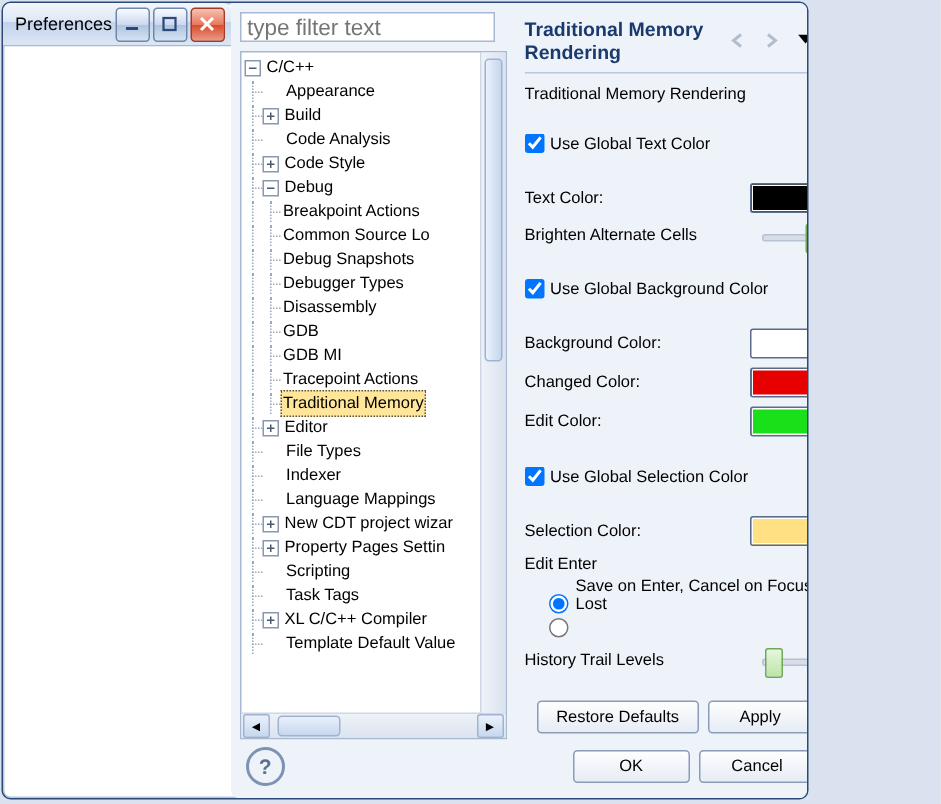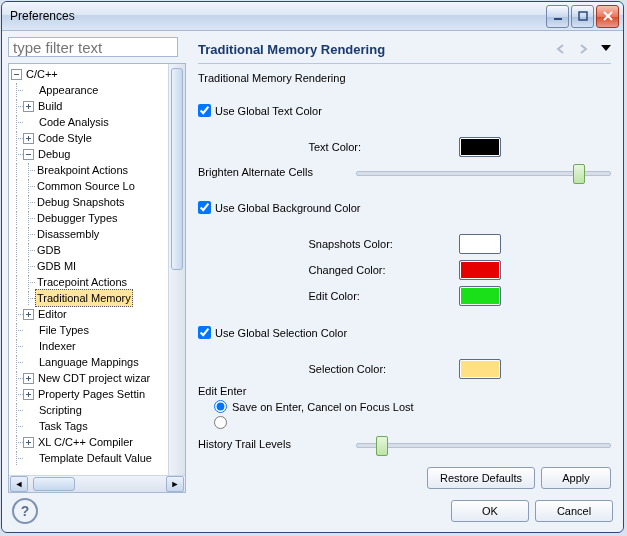--- a/index.html
+++ b/index.html
@@ -1,17 +1,17 @@
 <!DOCTYPE html>
 <html><head>
 <meta charset="utf-8">
 <style>
   html,body{margin:0;padding:0;font-family:"Segoe UI",Tahoma,Arial,sans-serif;font-size:11px;color:#000;background:#d9e2ee;}
   body{width:627px;height:536px;box-sizing:border-box;overflow:hidden;}
-  .window{width:623px;height:532px;margin:1px;background:#fff;border:1px solid #2b4a7a;border-radius:6px;box-shadow:0 0 0 1px #b8c6de inset;box-sizing:border-box;display:flex;flex-direction:column;overflow:hidden;}
+  .window{width:538px;height:532px;margin:1px;background:#fff;border:1px solid #2b4a7a;border-radius:6px;box-shadow:0 0 0 1px #b8c6de inset;box-sizing:border-box;display:flex;flex-direction:row;overflow:hidden;}
   .titlebar{height:28px;background:linear-gradient(to bottom,#f3f6fb 0%,#dde7f5 45%,#c3d3ea 46%,#dce7f5 100%);border-top-left-radius:5px;border-top-right-radius:5px;display:flex;align-items:center;padding:0 4px 0 8px;border-bottom:1px solid #a7b8d3;}
   .titlebar .title{flex:1;color:#000;font-weight:normal;font-size:12px;}
   .titlebar .winbtn{width:21px;height:21px;margin-left:2px;border:1px solid #6e87ab;border-radius:3px;background:linear-gradient(to bottom,#f8fbff,#cad9ee 50%,#aec3e0 51%,#d5e2f2);display:flex;align-items:center;justify-content:center;}
   .titlebar .winbtn.close{background:linear-gradient(to bottom,#f6c1b4,#e9775d 50%,#d84b2a 51%,#ea9a87);border-color:#a33b23;color:#fff;}
   .titlebar .winbtn svg{width:12px;height:12px;}
   .client{flex:1;display:flex;flex-direction:column;background:#eef2f9;border-bottom-left-radius:5px;border-bottom-right-radius:5px;}
   .main{flex:1;display:flex;overflow:hidden;padding:6px 6px 0 6px;gap:6px;}
   .left{width:178px;display:flex;flex-direction:column;}
   .filter{height:20px;border:1px solid #a7b8d3;background:#fff;color:#8a8a8a;padding:2px 4px;box-sizing:border-box;font-size:15px;width:170px}
   .treewrap{flex:1;margin-top:6px;border:1px solid #a7b8d3;background:#fff;position:relative;display:flex;flex-direction:column;}
@@ -330,21 +330,21 @@
                 <div class="handle" id="h-brighten" style="left: 85%;"></div>
             </div>
           </div>
 
           <div class="chk">
               <input type="checkbox" checked="" style="">
               <span>Use Global Background Color</span>
             </div>
 
           <div class="field">
-            <span class="lab">Snapshots Color:</span>
+            <span class="lab">Background Color:</span>
             <div class="swatch" id="sw-bg" style="background: rgb(255, 255, 255);"></div>
           </div>
           <div class="field">
             <span class="lab">Changed Color:</span>
             <div class="swatch" id="sw-changed" style="background: rgb(230, 0, 0);"></div>
           </div>
           <div class="field">
             <span class="lab">Edit Color:</span>
             <div class="swatch" id="sw-edit" style="background: rgb(25, 224, 25);"></div>
           </div>

